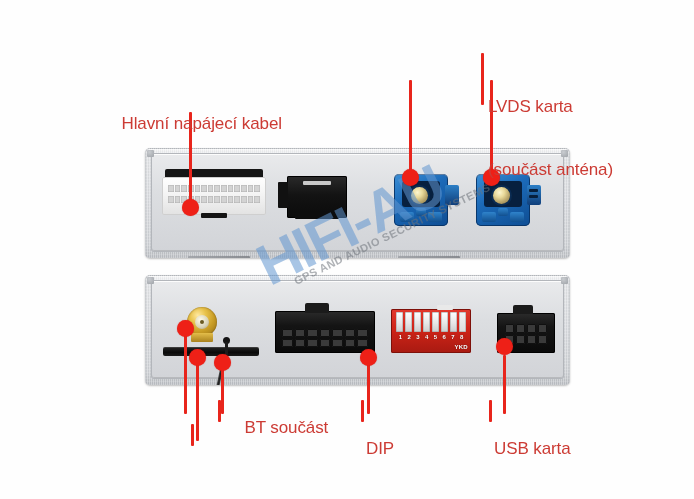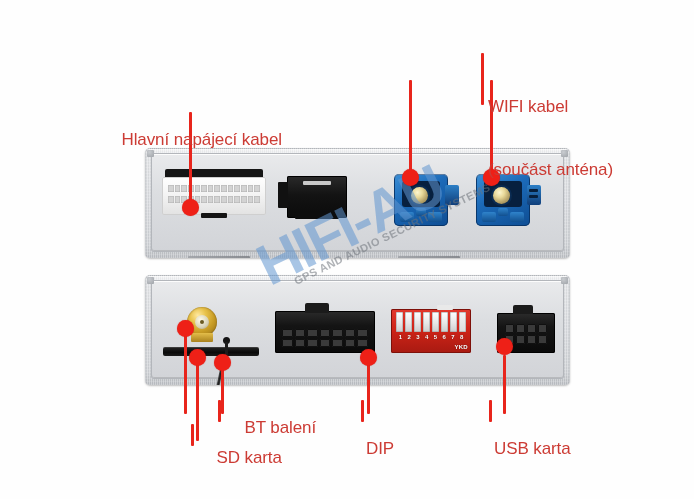--- a/index.html
+++ b/index.html
@@ -514,37 +514,34 @@
   <div class="dot" style="left:360px; top:349px; width:17px; height:17px;"></div>
 
   <div class="leader" style="left:503px; top:355px; height:59px;"></div>
   <div class="dot" style="left:496px; top:338px; width:17px; height:17px;"></div>
 
   <div class="leader" style="left:361px; top:400px; height:22px; width:3px;"></div>
   <div class="leader" style="left:489px; top:400px; height:22px; width:3px;"></div>
   <div class="leader" style="left:191px; top:424px; height:22px; width:3px;"></div>
   <div class="leader" style="left:218px; top:400px; height:22px; width:3px;"></div>
 
-  <div class="callout" style="left:103px; top:108px;">
+  <div class="callout" style="left:103px; top:92px;">
     <span>Hlavní napájecí kabel</span>
   </div>
 
 
   <div class="callout" style="left:488px; top:54px;">
-    <div>WIFI kabel</div>
+    <div>LVDS karta</div>
     <div>(součást anténa)</div>
   </div>
 
 
-  <div class="callout" style="left:198px; top:426px;">
-    <span>SD karta</span>
-  </div>
 
   <div class="callout" style="left:226px; top:396px;">
-    <span>BT balení</span>
+    <span>BT součást</span>
   </div>
 
   <div class="callout" style="left:366px; top:396px;">
     <div>DIP</div>
     
   </div>
 
   <div class="callout" style="left:494px; top:396px;">
     <div>USB karta</div>
     

